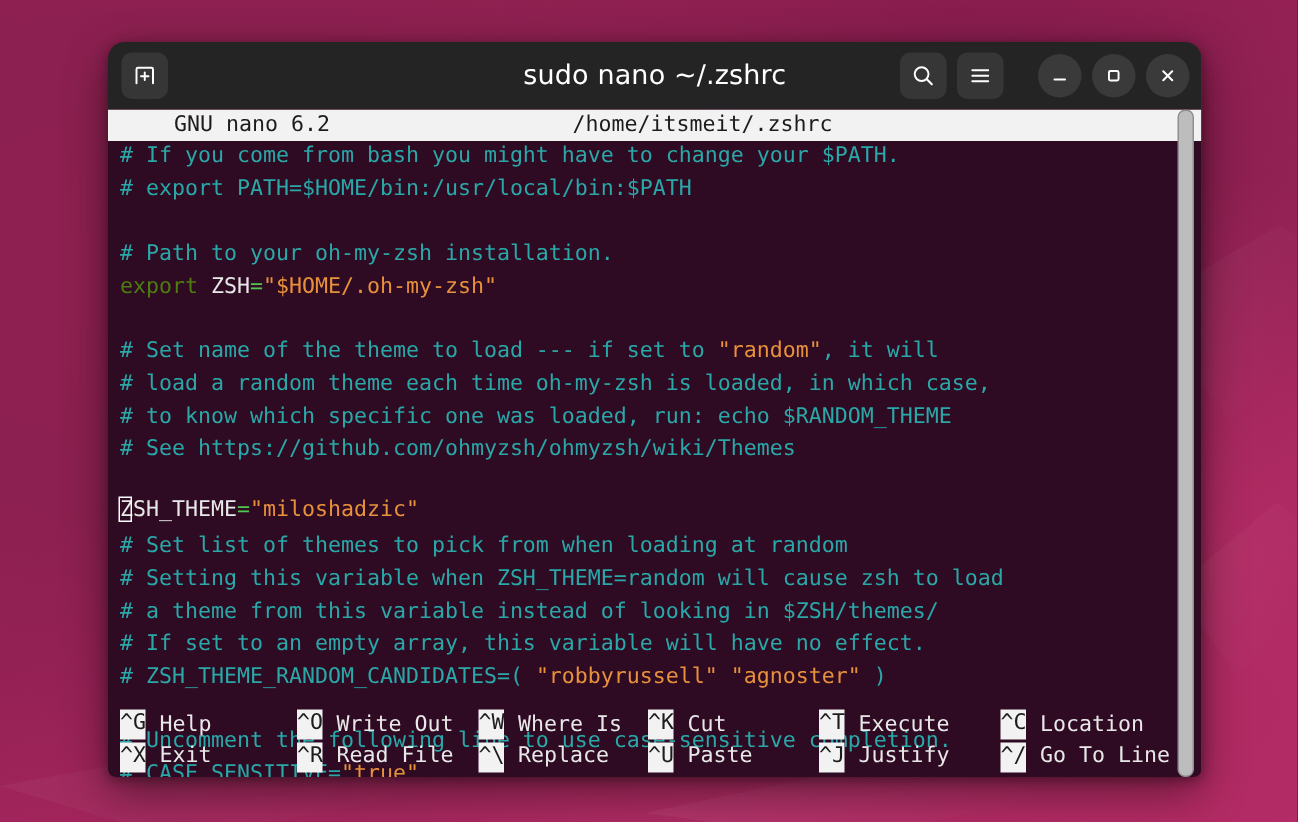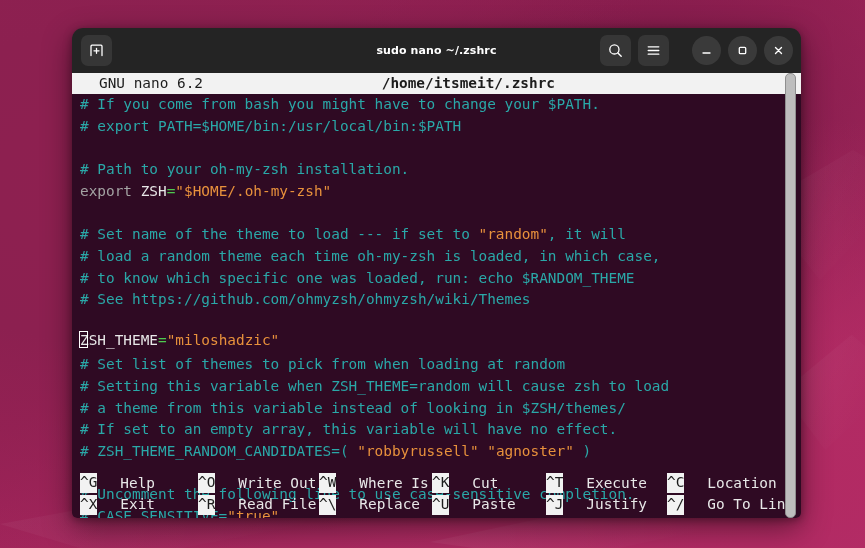--- a/index.html
+++ b/index.html
@@ -81,22 +81,22 @@
     background: #3a3a3a;
     width: 29px;
     height: 29px;
   }
   .tb-btn svg { display: block; }
   #title-text {
     position: absolute;
     left: 0; right: 0;
     text-align: center;
     color: #ffffff;
-    font-size: 11px;
-    font-weight: bold;
+    font-size: 18px;
+    font-weight: normal;
     font-family: "DejaVu Sans", sans-serif;
     letter-spacing: 0.1px;
     pointer-events: none;
   }
   #tb-right {
     margin-left: auto;
     display: flex;
     align-items: center;
     gap: 7px;
     z-index: 2;
@@ -118,35 +118,35 @@
   #nano-header {
     background: #f2f2f2;
     color: #1c1c1c;
     height: 21px;
     line-height: 21px;
     display: flex;
     align-items: center;
     font-family: "DejaVu Sans Mono", monospace;
     font-size: 14.4px;
     white-space: pre;
-    padding-left: 8px;
+    padding-left: 25px;
     box-sizing: border-box;
   }
   #nano-header .hdr-version { padding-left: 19px; }
-  #nano-header .hdr-path { margin-left: auto; margin-right: 246px; font-weight: bold; }
+  #nano-header .hdr-path { margin-left: auto; margin-right: 246px; }
 
   
   #editor {
     padding: 0 0 0 8px;
     white-space: pre;
     color: #d8d8d8;
   }
   .eline { height: 21.7px; white-space: pre; }
   .c-comment { color: #2aa8a8; text-align: right; }
-  .c-keyword { color: #a3a3a3; }
+  .c-keyword { color: #4d7c0f; }
   .c-var     { color: #e8e8e8; margin-top: 19px; }
   .c-string  { color: #e8913c; }
   .c-op      { color: #4ec94e; }
   .c-plain   { color: #d8d8d8; }
 
   .cursor-cell {
     position: relative;
     display: inline-block;
   }
   .cursor-cell::after {
@@ -185,21 +185,21 @@
     white-space: pre;
     flex: 0 0 auto;
   }
   .help-key {
     background: #f2f2f2;
     color: #1c1c1c;
     padding: 1px 0 2px 0;
     line-height: 17px;
     white-space: pre;
   }
-  .help-label { padding-left: 23px; white-space: pre; }
+  .help-label { padding-left: 9px; white-space: pre; }
 
   
   #term-scrollbar {
     position: absolute;
     right: 5px;
     top: 0px;
     bottom: 0px;
     width: 11px;
     z-index: 5;
   }

